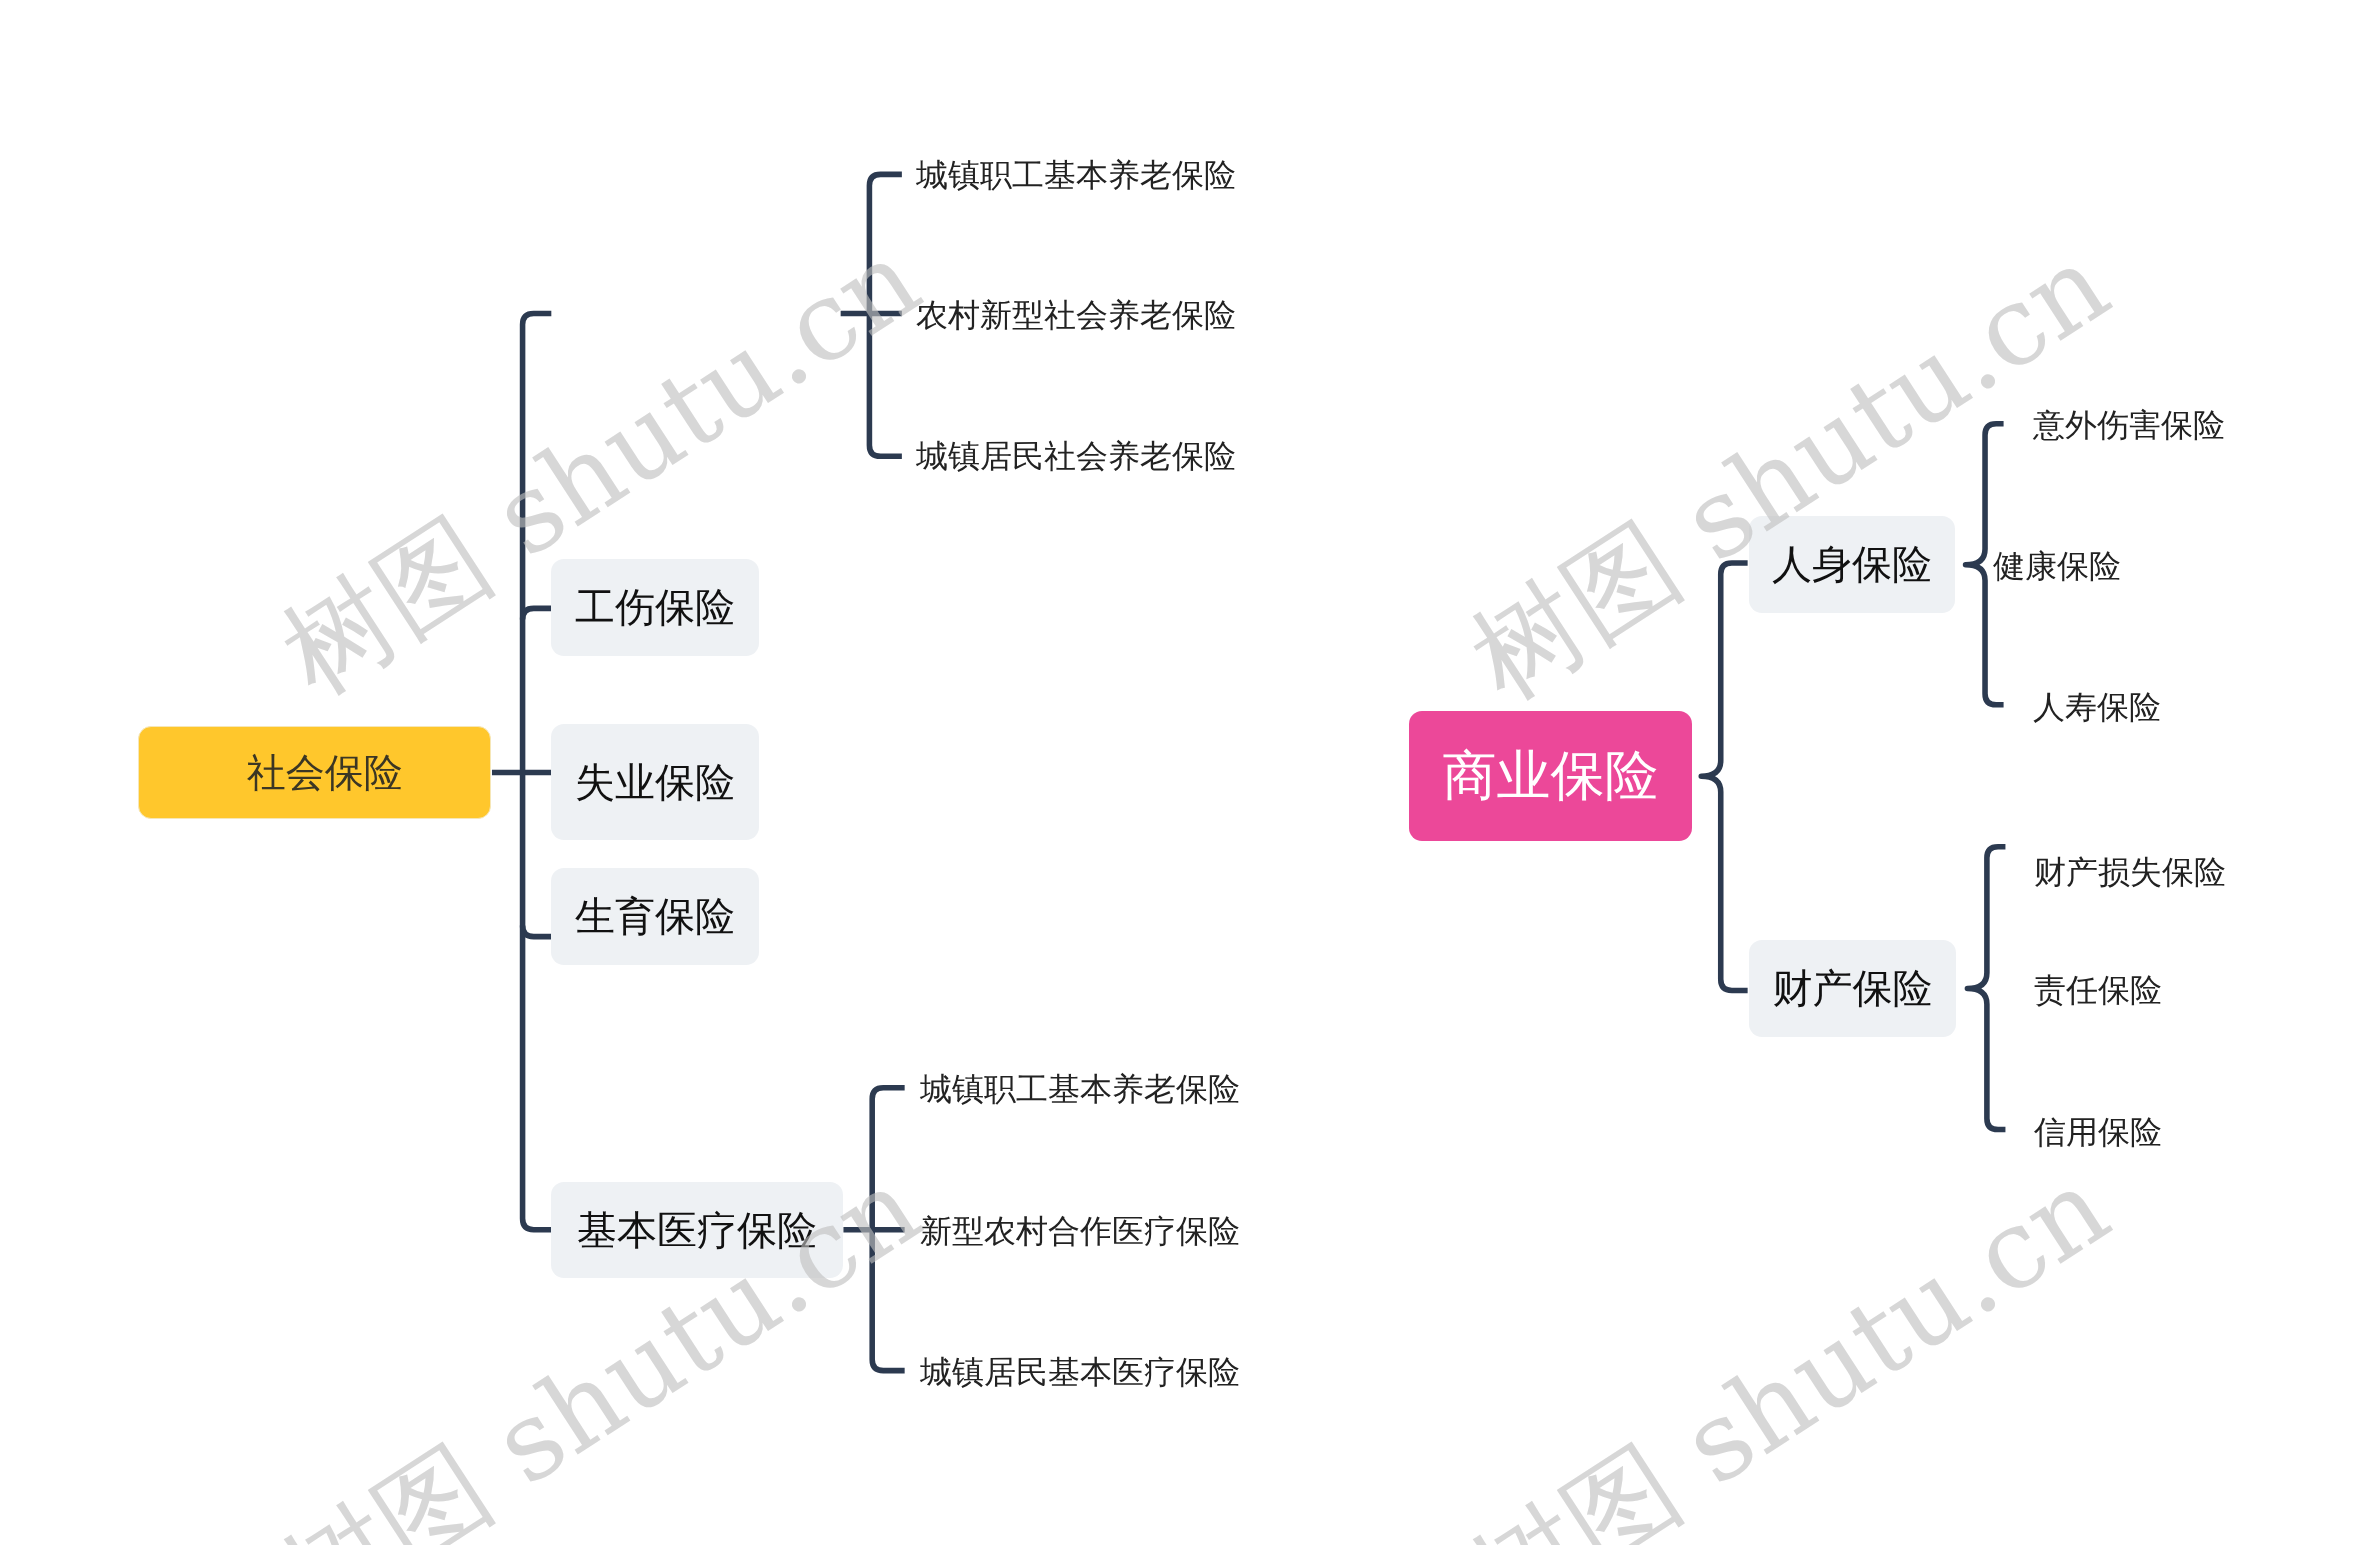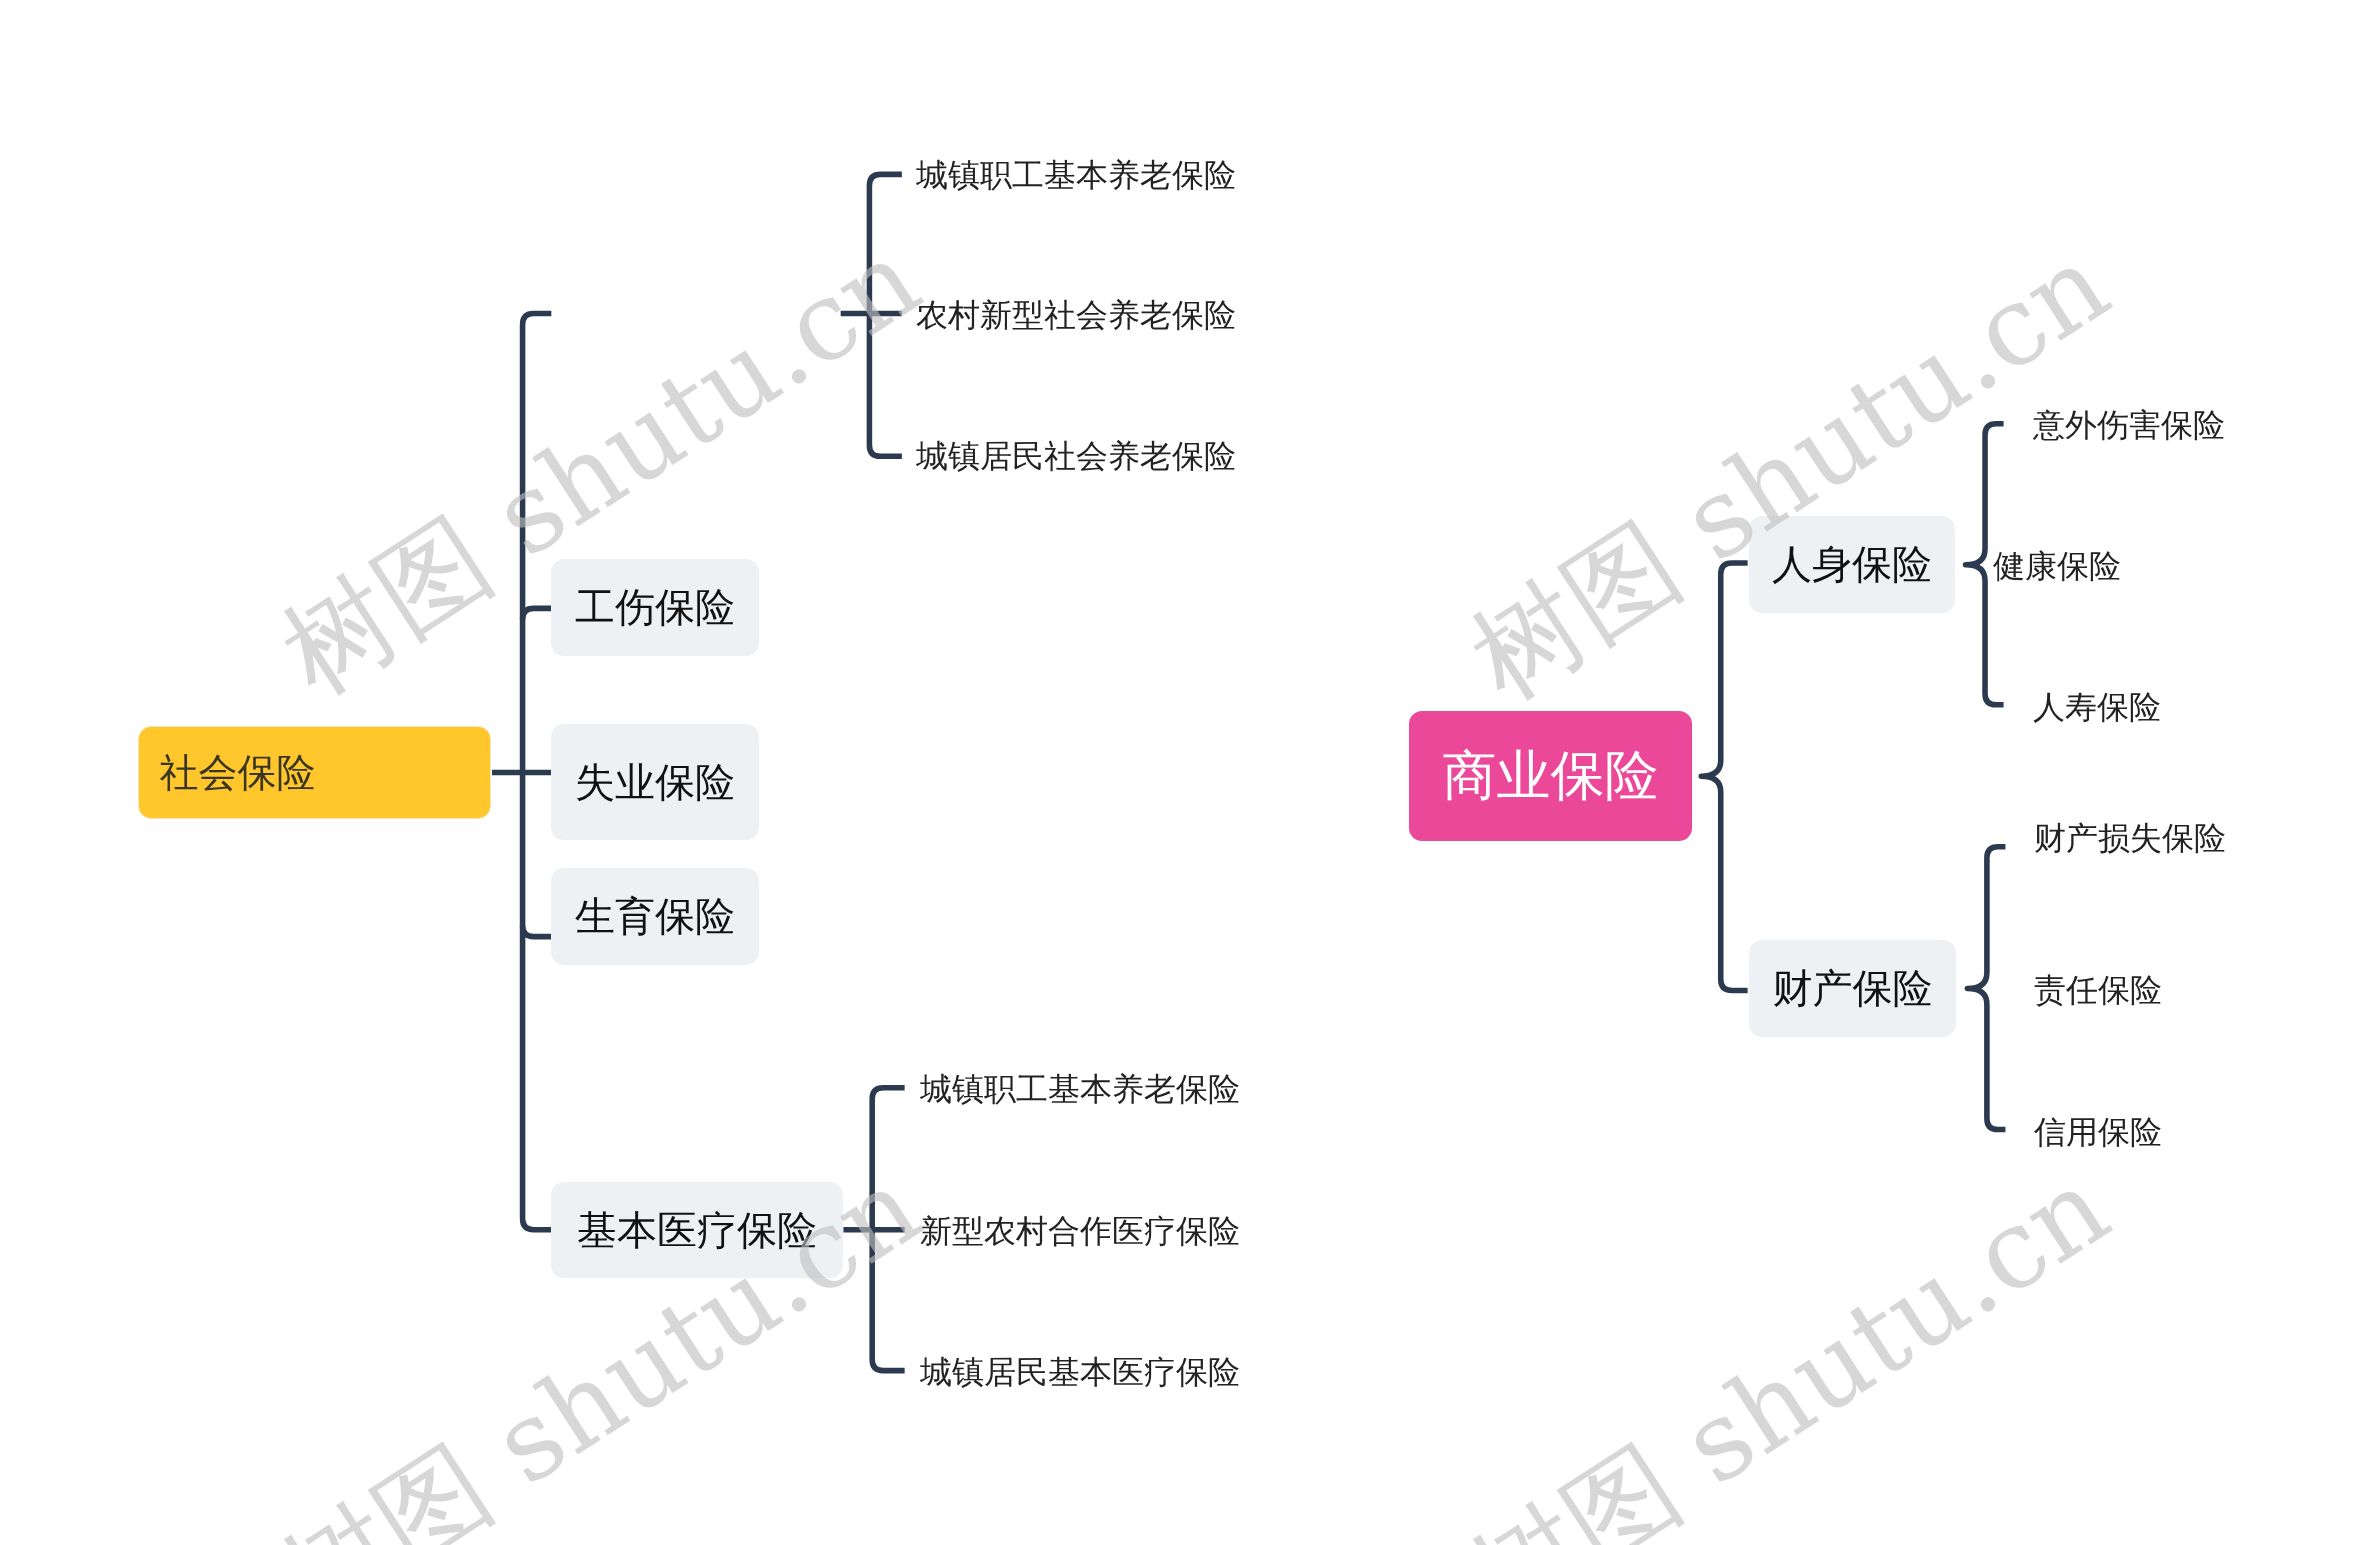--- a/index.html
+++ b/index.html
@@ -40,21 +40,21 @@
     <path d="M909 1326 H975"></path>
     <path d="M975 1173 H952 Q940 1173 940 1185 V1466 Q940 1478 952 1478 H975"></path>
 
     <path d="M1884 607 H1867 Q1855 607 1855 619 V820 Q1855 837 1834 837 Q1855 837 1855 854 V1056 Q1855 1068 1867 1068 H1884"></path>
 
     <path d="M2160 457 H2152 Q2140 457 2140 469 V592 Q2140 609 2119 609 Q2140 609 2140 626 V748 Q2140 760 2152 760 H2160"></path>
 
     <path d="M2162 913 H2154 Q2142 913 2142 925 V1049 Q2142 1066 2121 1066 Q2142 1066 2142 1083 V1206 Q2142 1218 2154 1218 H2162"></path>
   </svg>
 
-  <div class="node root-yellow" style="left:138px; top:726px; width:353px; height:93px;">
+  <div class="node root-yellow" style="left:138px; top:726px; width:353px; height:93px;justify-content:center;">
     <span>社会保险</span>
   </div>
 
   <div class="node l1" style="left:551px; top:559px; width:208px; height:97px;">
     <span>工伤保险</span>
   </div>
   <div class="node l1" style="left:551px; top:724px; width:208px; height:116px;">
     <span>失业保险</span>
   </div>
   <div class="node l1" style="left:551px; top:868px; width:208px; height:97px;">
@@ -80,21 +80,21 @@
     <span>人身保险</span>
   </div>
   <div class="node l1" style="left:1749px; top:940px; width:207px; height:97px;">
     <span>财产保险</span>
   </div>
 
   <div class="leaf" style="left:2033px; top:425px;">意外伤害保险</div>
   <div class="leaf" style="left:1993px; top:566px;">健康保险</div>
   <div class="leaf" style="left:2033px; top:707px;">人寿保险</div>
 
-  <div class="leaf" style="left:2034px; top:838px;">财产损失保险</div>
+  <div class="leaf" style="left:2034px; top:872px;">财产损失保险</div>
   <div class="leaf" style="left:2034px; top:990px;">责任保险</div>
   <div class="leaf" style="left:2034px; top:1132px;">信用保险</div>
 
   <div class="watermark" style="left:601px; top:468px;">树图 shutu.cn</div>
   <div class="watermark" style="left:1790px; top:473px;">树图 shutu.cn</div>
   <div class="watermark" style="left:601px; top:1396px;">树图 shutu.cn</div>
   <div class="watermark" style="left:1790px; top:1396px;">树图 shutu.cn</div>
 </div>
 
 

